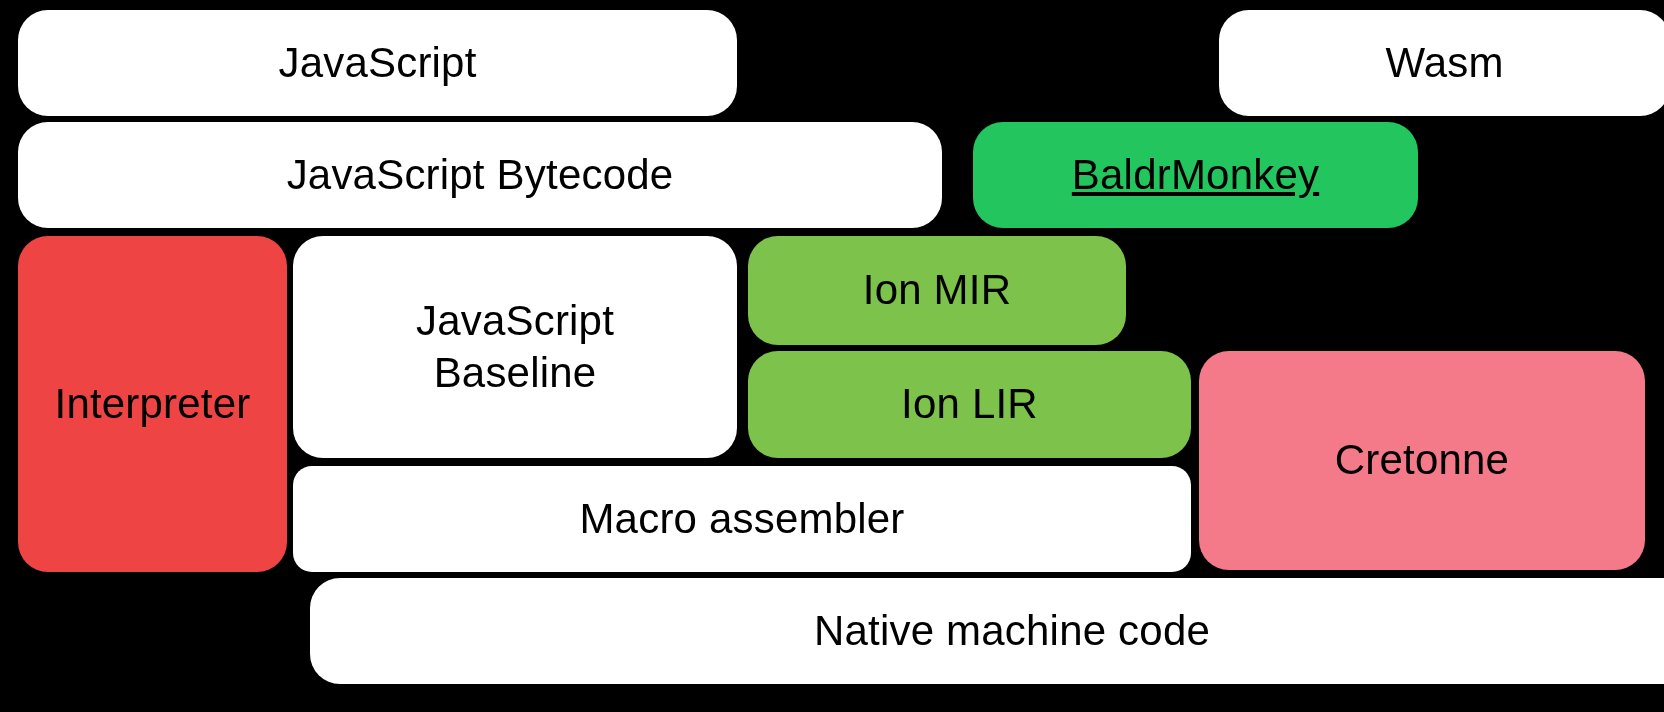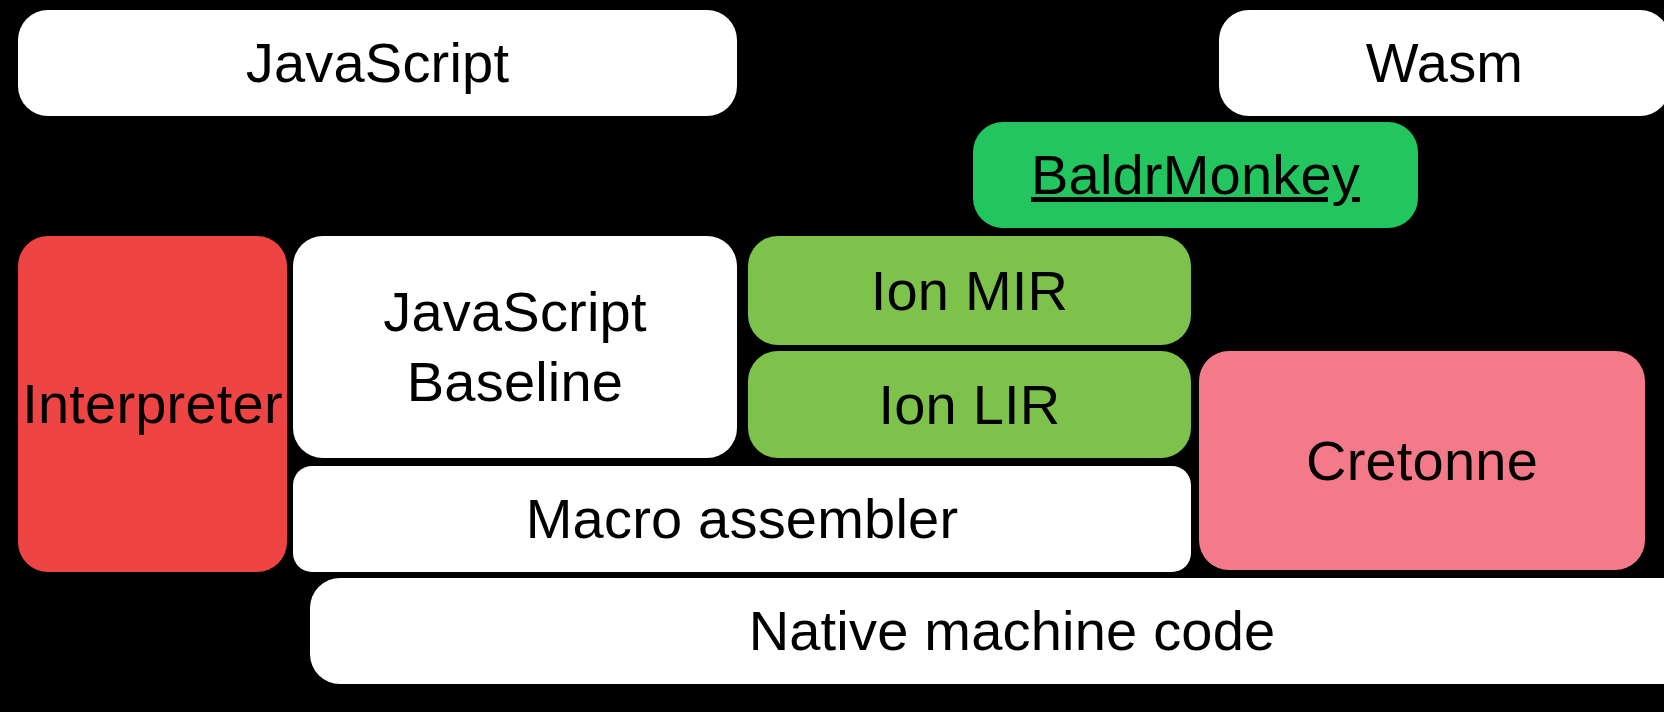--- a/index.html
+++ b/index.html
@@ -18,55 +18,58 @@
   .node {
     position: absolute;
     border-radius: 30px;
     background: #ffffff;
     display: flex;
     align-items: center;
     justify-content: center;
     box-sizing: border-box;
   }
   .node .label {
-    font-size: 56px;
+    font-size: 42px;
     line-height: 1.25;
     color: #000000;
     text-align: center;
     white-space: pre-line;
     letter-spacing: 0.2px;
   }
   
   #n-javascript          { left: 18px;   top: 10px;  width: 719px;  height: 106px; }
   #n-asm-js              { left: 748px;  top: 10px;  width: 443px;  height: 106px; }
   #n-wasm                { left: 1199px; top: 10px;  width: 451px;  height: 106px; }
   #n-javascript-bytecode { left: 18px;   top: 122px; width: 924px;  height: 106px; }
   #n-baldrmonkey         { left: 973px;  top: 122px; width: 445px;  height: 106px; }
   #n-interpreter         { left: 18px;   top: 236px; width: 269px;  height: 336px; }
   #n-javascript-baseline { left: 293px;  top: 236px; width: 444px;  height: 222px; }
-  #n-ion-mir             { left: 748px;  top: 236px; width: 443px;  height: 109px; }
+  #n-ion-mir             { left: 748px;  top: 236px; width: 378px;  height: 109px; }
   #n-ion-lir             { left: 748px;  top: 351px; width: 443px;  height: 107px; }
   #n-cretonne            { left: 1199px; top: 351px; width: 446px;  height: 219px; }
   #n-macro-assembler     { left: 293px;  top: 466px; width: 898px;  height: 106px; }
   #n-native-machine-code { left: 310px;  top: 578px; width: 1404px; height: 106px; }
 </style>
 </head>
 <body>
 
 <div class="canvas" style="background-color: rgb(0, 0, 0);">
 
   <div class="node" id="n-javascript" style="background-color: rgb(255, 255, 255);">
     <span class="label">JavaScript</span>
   </div>
 
 
   <div class="node" id="n-wasm" style="background-color: rgb(255, 255, 255); margin-left: 20px;">
     <span class="label">Wasm</span>
   </div>
 
+  <div class="node" id="n-javascript-bytecode" style="background-color: rgb(255, 255, 255);">
+    <span class="label">JavaScript Bytecode</span>
+  </div>
 
   <div class="node" id="n-baldrmonkey" style="background-color: #22c55e; text-decoration: underline;">
     <span class="label">BaldrMonkey</span>
   </div>
 
   <div class="node" id="n-interpreter" style="background-color: #ef4444;">
     <span class="label">Interpreter</span>
   </div>
 
   <div class="node" id="n-javascript-baseline" style="background-color: rgb(255, 255, 255);">

